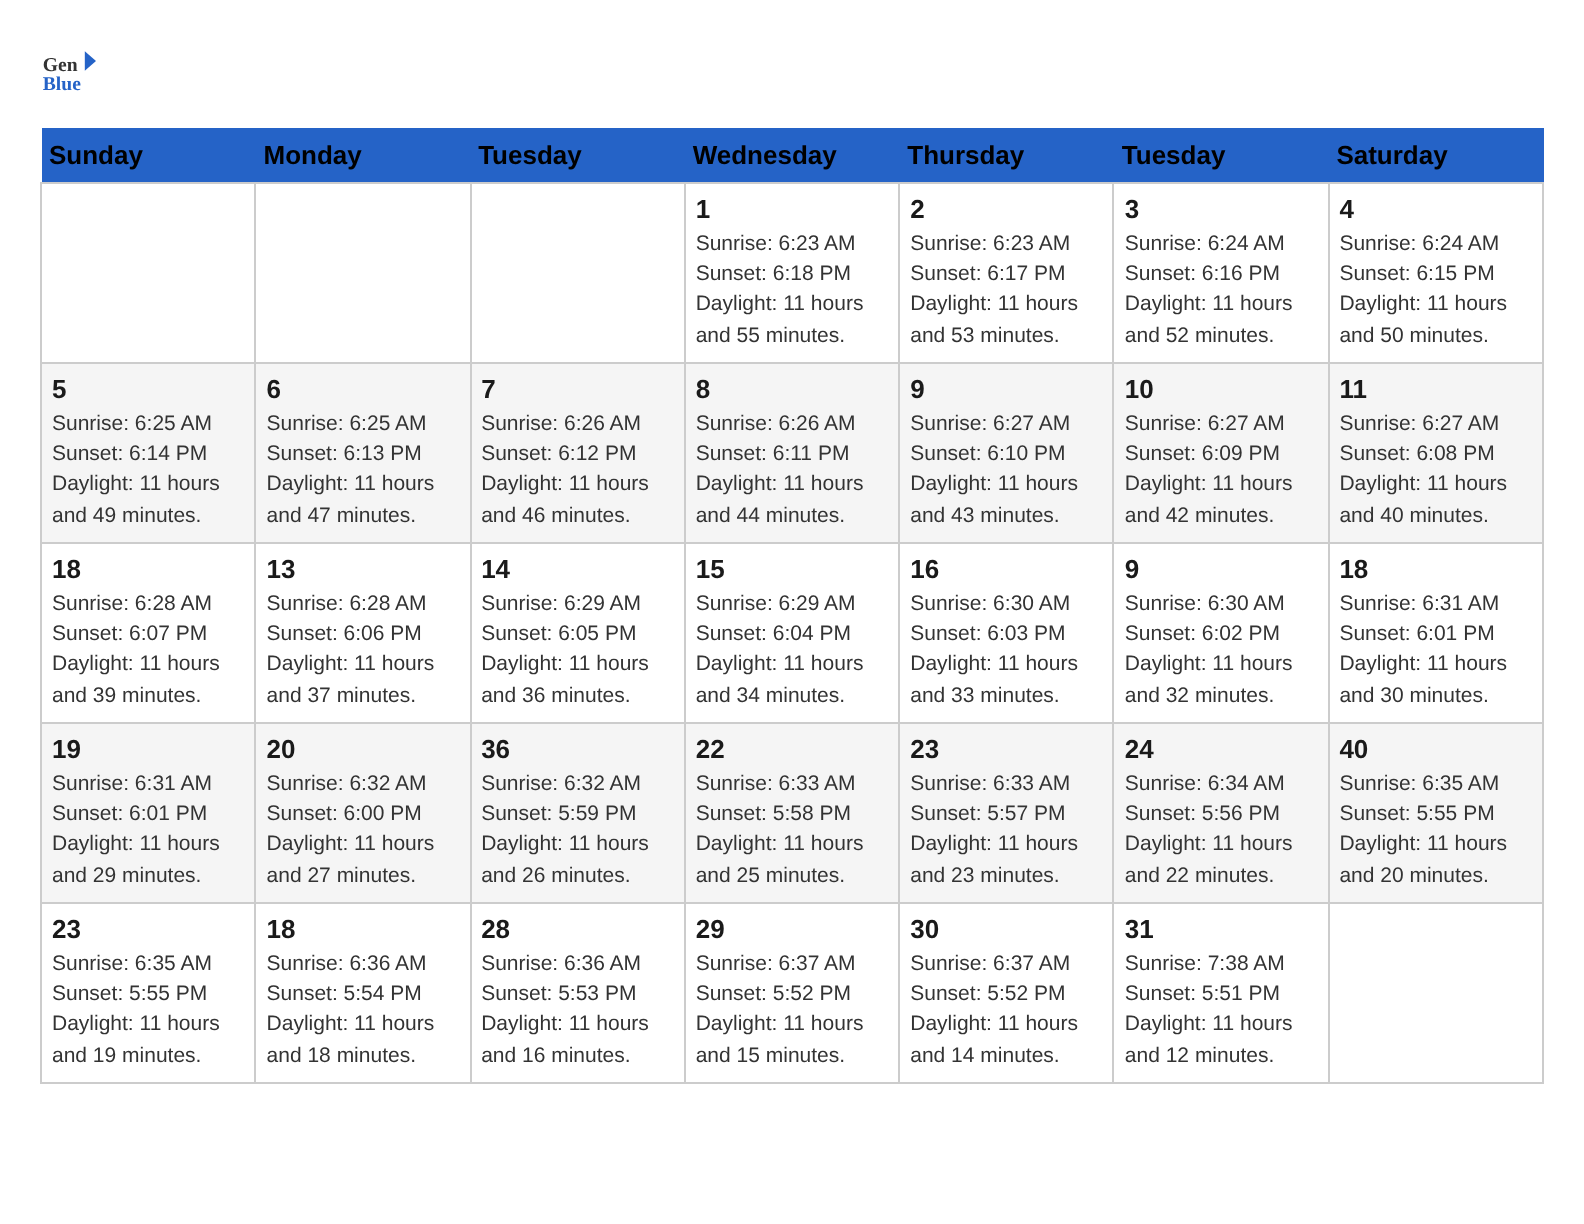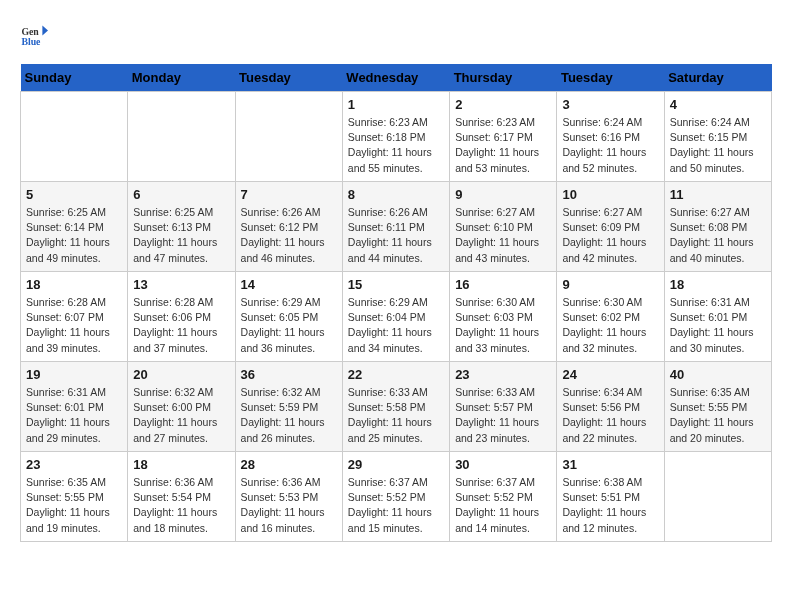--- a/index.html
+++ b/index.html
@@ -340,21 +340,21 @@
         </td>
         <td>
           <div class="day-num">30</div>
           <div class="day-info" style="white-space: pre-line;">Sunrise: 6:37 AM
 Sunset: 5:52 PM
 Daylight: 11 hours
 and 14 minutes.</div>
         </td>
         <td>
           <div class="day-num">31</div>
-          <div class="day-info" style="white-space: pre-line;">Sunrise: 6:38 AM
+          <div class="day-info" style="white-space: pre-line;">Sunrise: 7:38 AM
 Sunset: 5:51 PM
 Daylight: 11 hours
 and 12 minutes.</div>
         </td>
         <td class="empty-cell"></td>
       </tr>
     </tbody>
 </table>
 
 </body></html>

